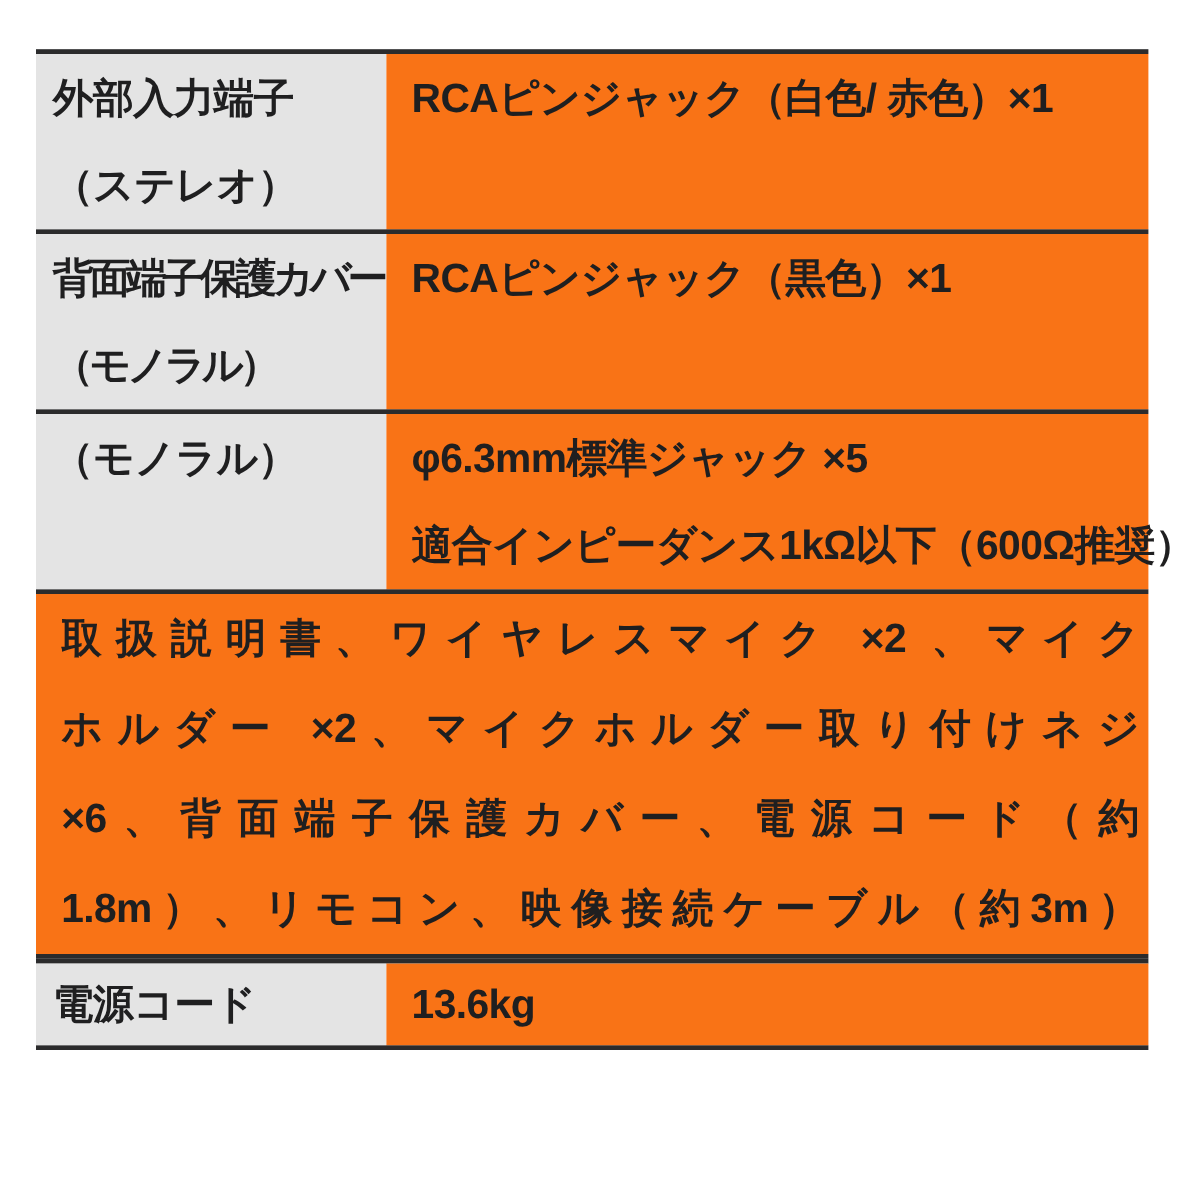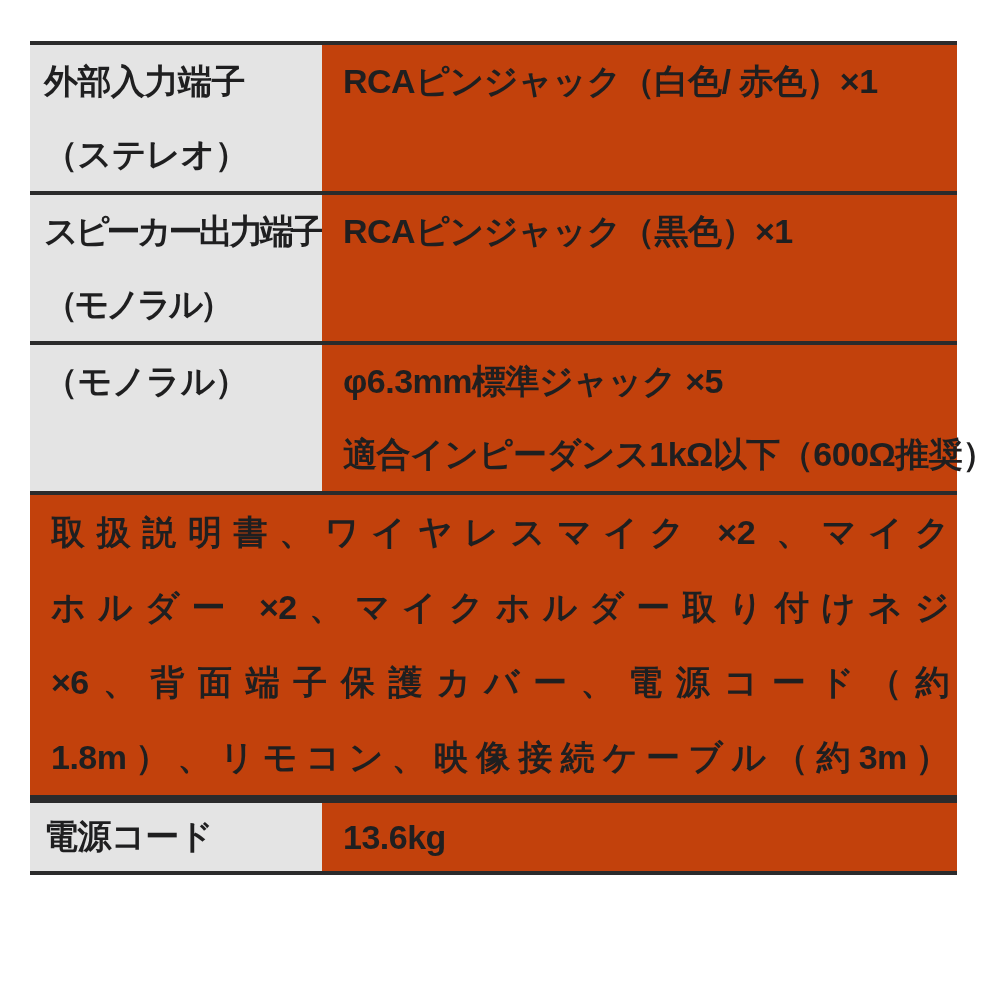--- a/index.html
+++ b/index.html
@@ -25,21 +25,21 @@
   .cell { display: block; }
   .label {
     width: 292px;
     flex: 0 0 292px;
     background: #e4e4e4;
     padding-left: 14px;
     text-align: right;
   }
   .value {
     flex: 1 1 auto;
-    background: #c2410c;
+    background: #f97316;
     padding-left: 21px;
     padding-right: 8px;
     min-width: 0;
   }
   .line {
     display: flex;
     align-items: center;
     white-space: nowrap;
     letter-spacing: -0.5px;
   }
@@ -71,21 +71,21 @@
       <div class="line" data-name="spec-label-line">外部入力端子</div>
       <div class="line" data-name="spec-label-line">（ステレオ）</div>
     </div>
     <div class="cell value" data-name="spec-value-cell">
       <div class="line" data-name="spec-value-line">RCAピンジャック（白色/ 赤色）×1</div>
     </div>
   </div>
 
   <div class="row row-a" data-name="row-speaker-output">
     <div class="cell label" data-name="spec-label-cell">
-      <div class="line" data-name="spec-label-line">スピーカー出力端子</div>
+      <div class="line" data-name="spec-label-line">背面端子保護カバー</div>
       <div class="line" data-name="spec-label-line">（モノラル）</div>
     </div>
     <div class="cell value" data-name="spec-value-cell">
       <div class="line" data-name="spec-value-line">RCAピンジャック（黒色）×1</div>
     </div>
   </div>
 
   <div class="row row-a" data-name="row-mic-input">
     <div class="cell label" data-name="spec-label-cell">
       <div class="line" data-name="spec-label-line">（モノラル）</div>

